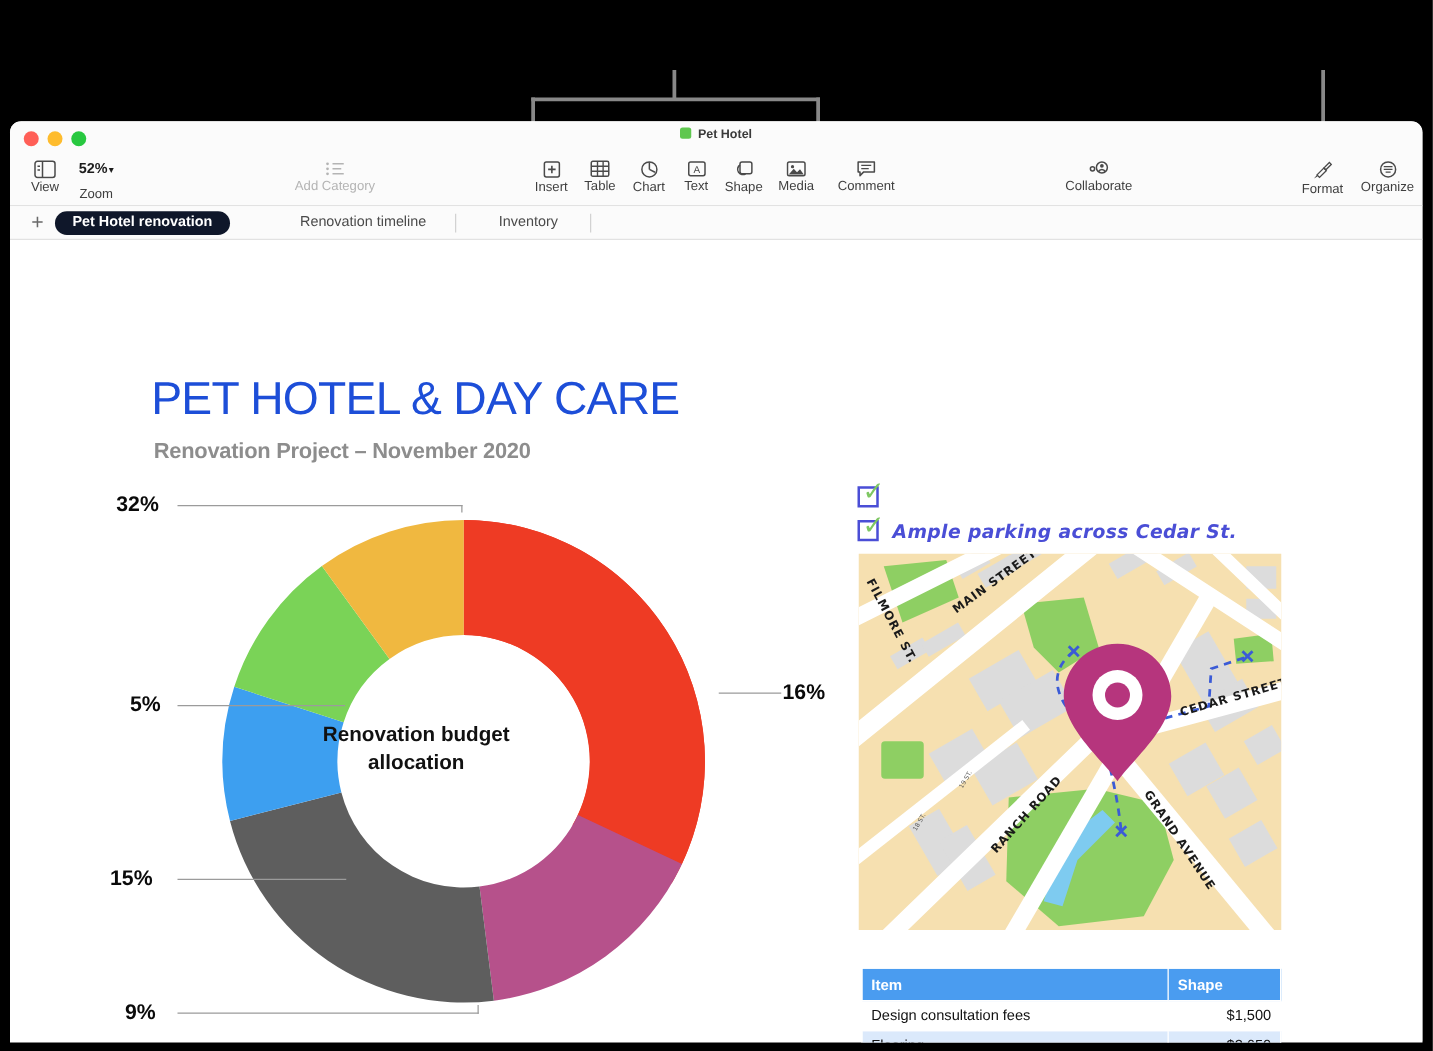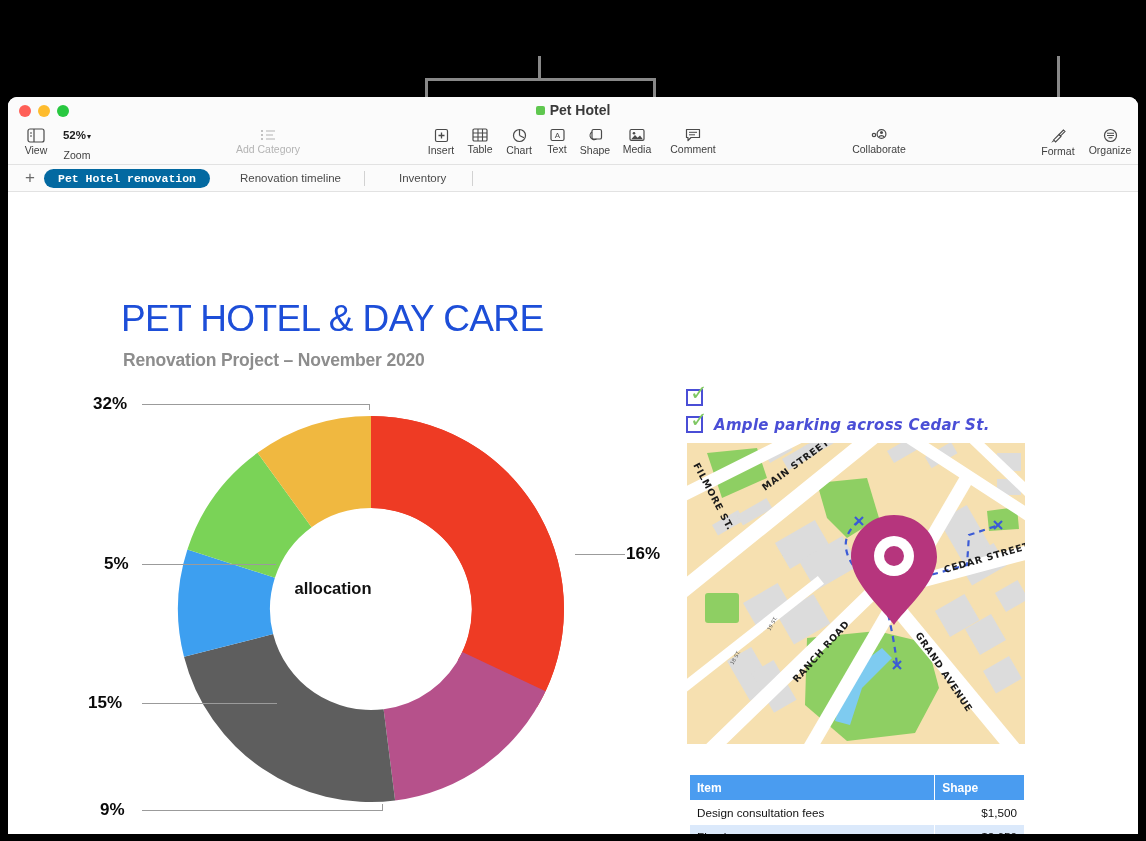--- a/index.html
+++ b/index.html
@@ -15,21 +15,21 @@
   #window { position:absolute; left:8px; top:97px; width:1130px; height:737px;
             background:#fff; border-radius:9px 9px 0 0; overflow:hidden; }
 
   
   #titlebar { position:relative; height:27px; background:#fbfbfb; }
   .traffic { position:absolute; top:8px; width:12px; height:12px; border-radius:50%; }
   .t-red    { left:11px;  background:#ff5f57; }
   .t-yellow { left:30px;  background:#febc2e; }
   .t-green  { left:49px;  background:#28c840; }
   #doc-title { position:absolute; left:0; right:0; top:5px; text-align:center;
-               font-size:14px; font-weight:bold; color:#3a3a3a; }
+               font-size:10px; font-weight:bold; color:#3a3a3a; }
   #doc-title .appdot { display:inline-block; width:9px; height:9px; border-radius:2px;
                background:#5fc74f; margin-right:5px; vertical-align:middle;
                position:relative; top:-1px; }
 
   
   #toolbar { position:relative; height:41px; background:#fbfbfb;
              border-bottom:1px solid #e2e2e2; }
   .tb-item { position:absolute; top:2px; text-align:center; width:56px; cursor:default; }
   .tb-item .lb { display:block; font-size:10.5px; color:#3f3f3f; margin-top:1px; }
   .tb-item.dim .gl, .tb-item.dim .lb { color:#b4b4b4; }
@@ -41,21 +41,21 @@
   #zoomctl .chev { font-size:8px; font-weight:normal; margin-left:1px; }
 
   
   #tabbar { position:relative; height:27px; background:#fbfbfb;
             border-bottom:1px solid #e2e2e2; }
   #addsheet { position:absolute; left:13px; top:4px; width:18px; height:18px;
               font-size:17px; color:#6a6a6a; text-align:center; line-height:17px; }
   .tab { position:absolute; top:4px; height:19px; line-height:19px;
          font-size:11.5px; color:#4a4a4a; padding:0 14px; border-radius:10px;
          white-space:nowrap; }
-  .tab.active { background:#0369a1; color:#fff; font-weight:bold;font-family:Liberation Mono, monospace; }
+  .tab.active { background:#0f172a; color:#fff; font-weight:bold; }
   .tabsep { position:absolute; top:6px; width:1px; height:15px; background:#d2d2d2; }
 
   
   #canvas { position:relative; height:641px; background:#fff; }
 
   
   #h-title { position:absolute; left:113px; top:106px; font-size:37px;
              font-weight:normal; letter-spacing:-0.6px; color:#1d4ed8; }
   #h-sub   { position:absolute; left:115px; top:158px; font-size:17.5px;
              font-weight:bold; color:#8d8d8d; letter-spacing:-0.2px; }
@@ -275,20 +275,21 @@
             <path fill="#b6518b" d="M 174.6 82.2 A 193 193 0 0 1 24.1 191.5 L 12.6 100.2 A 101 101 0 0 0 91.4 43.0 Z"></path>
             <path fill="#5e5e5e" d="M 24.1 191.5 A 193 193 0 0 1 -187.0 47.8 L -97.9 25.0 A 101 101 0 0 0 12.6 100.2 Z"></path>
             <path fill="#3d9ff0" d="M -187.0 47.8 A 193 193 0 0 1 -183.6 -59.6 L -96.1 -31.2 A 101 101 0 0 0 -97.9 25.0 Z"></path>
             <path fill="#7ad357" d="M -183.6 -59.6 A 193 193 0 0 1 -113.5 -156.2 L -59.4 -81.8 A 101 101 0 0 0 -96.1 -31.2 Z"></path>
             <path fill="#f0b840" d="M -113.5 -156.2 A 193 193 0 0 1 0 -193 L 0 -101 A 101 101 0 0 0 -59.4 -81.8 Z"></path>
           </g>
         </svg>
 
         
         <div id="center-lbl">
+          <div>Renovation budget</div>
           <div>allocation</div>
         </div>
 
         
         <div class="pct" style="left:35px; top:7px;">32%</div>
         <div class="lead" style="left:84px; top:17px; width:228px;"></div>
         <div class="leadtick" style="left:311px; top:17px; height:6px;"></div>
 
         <div class="pct" style="left:46px; top:167px;">5%</div>
         <div class="lead" style="left:84px; top:177px; width:134px;"></div>

